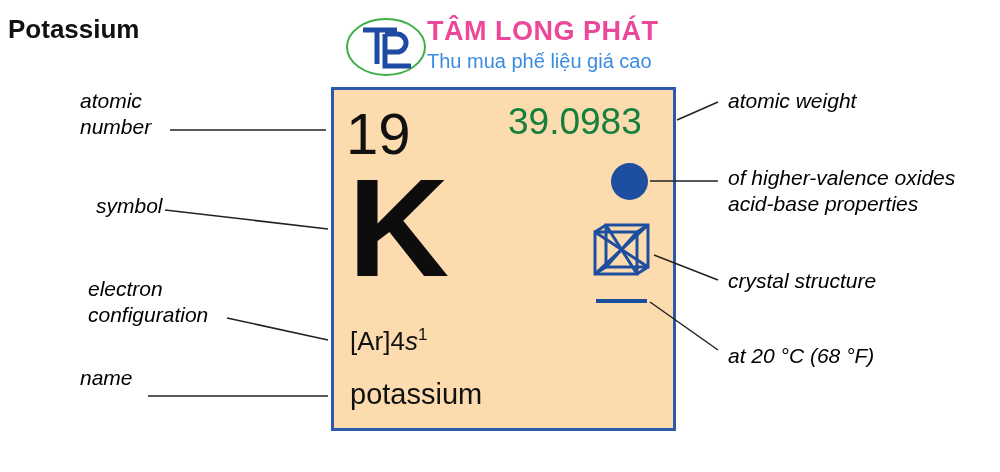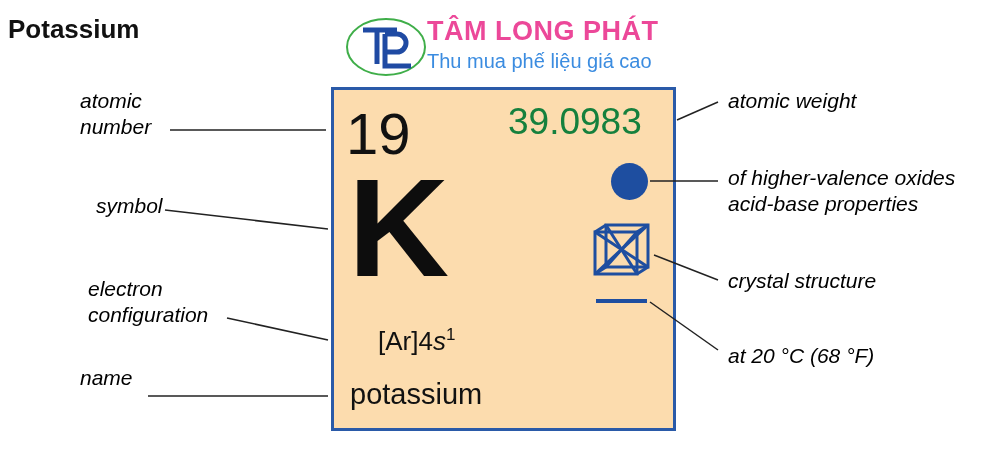--- a/index.html
+++ b/index.html
@@ -6,21 +6,21 @@
     body { width: 1000px; height: 472px; position: relative; overflow: hidden;
            font-family: "Liberation Sans", sans-serif; color: #1a1a1a; }
     .abs { position: absolute; }
     .title { left: 8px; top: 14px; font-size: 26px; font-weight: bold; color: #111; }
     .label { font-size: 21px; line-height: 26px; color: #000000; white-space: nowrap; font-style: italic; }
     .box { left: 331px; top: 87px; width: 339px; height: 338px;
            background: #fcdcae; border: 3px solid #2a5aa8; box-sizing: content-box; }
     .num { left: 346px; top: 100px; font-size: 58px; font-weight: normal; color: #111; }
     .weight { left: 508px; top: 101px; font-size: 37px; color: #15803d; }
     .sym { left: 348px; top: 158px; font-size: 140px; font-weight: bold; color: #0d0d0d; line-height: 140px; }
-    .config { left: 350px; top: 325px; font-size: 26px; color: #111; margin-left: 28px; }
+    .config { left: 350px; top: 325px; font-size: 26px; color: #111; }
     .config sup { font-size: 17px; }
     .name { left: 350px; top: 378px; font-size: 29px; color: #111; }
     .dot { left: 611px; top: 163px; width: 37px; height: 37px; border-radius: 50%; background: #1e4ea0; }
     .bar { left: 596px; top: 299px; width: 51px; height: 4px; background: #1e4ea0; }
     .logo-text { left: 427px; top: 16px; font-size: 27px; font-weight: bold; color: #ec4899; letter-spacing: 0.5px; }
     .logo-sub { left: 427px; top: 50px; font-size: 20px; color: #3b8ce0; text-align: right; }
     svg.lines { position: absolute; left: 0; top: 0; }
   </style>
 </head>
 <body>

